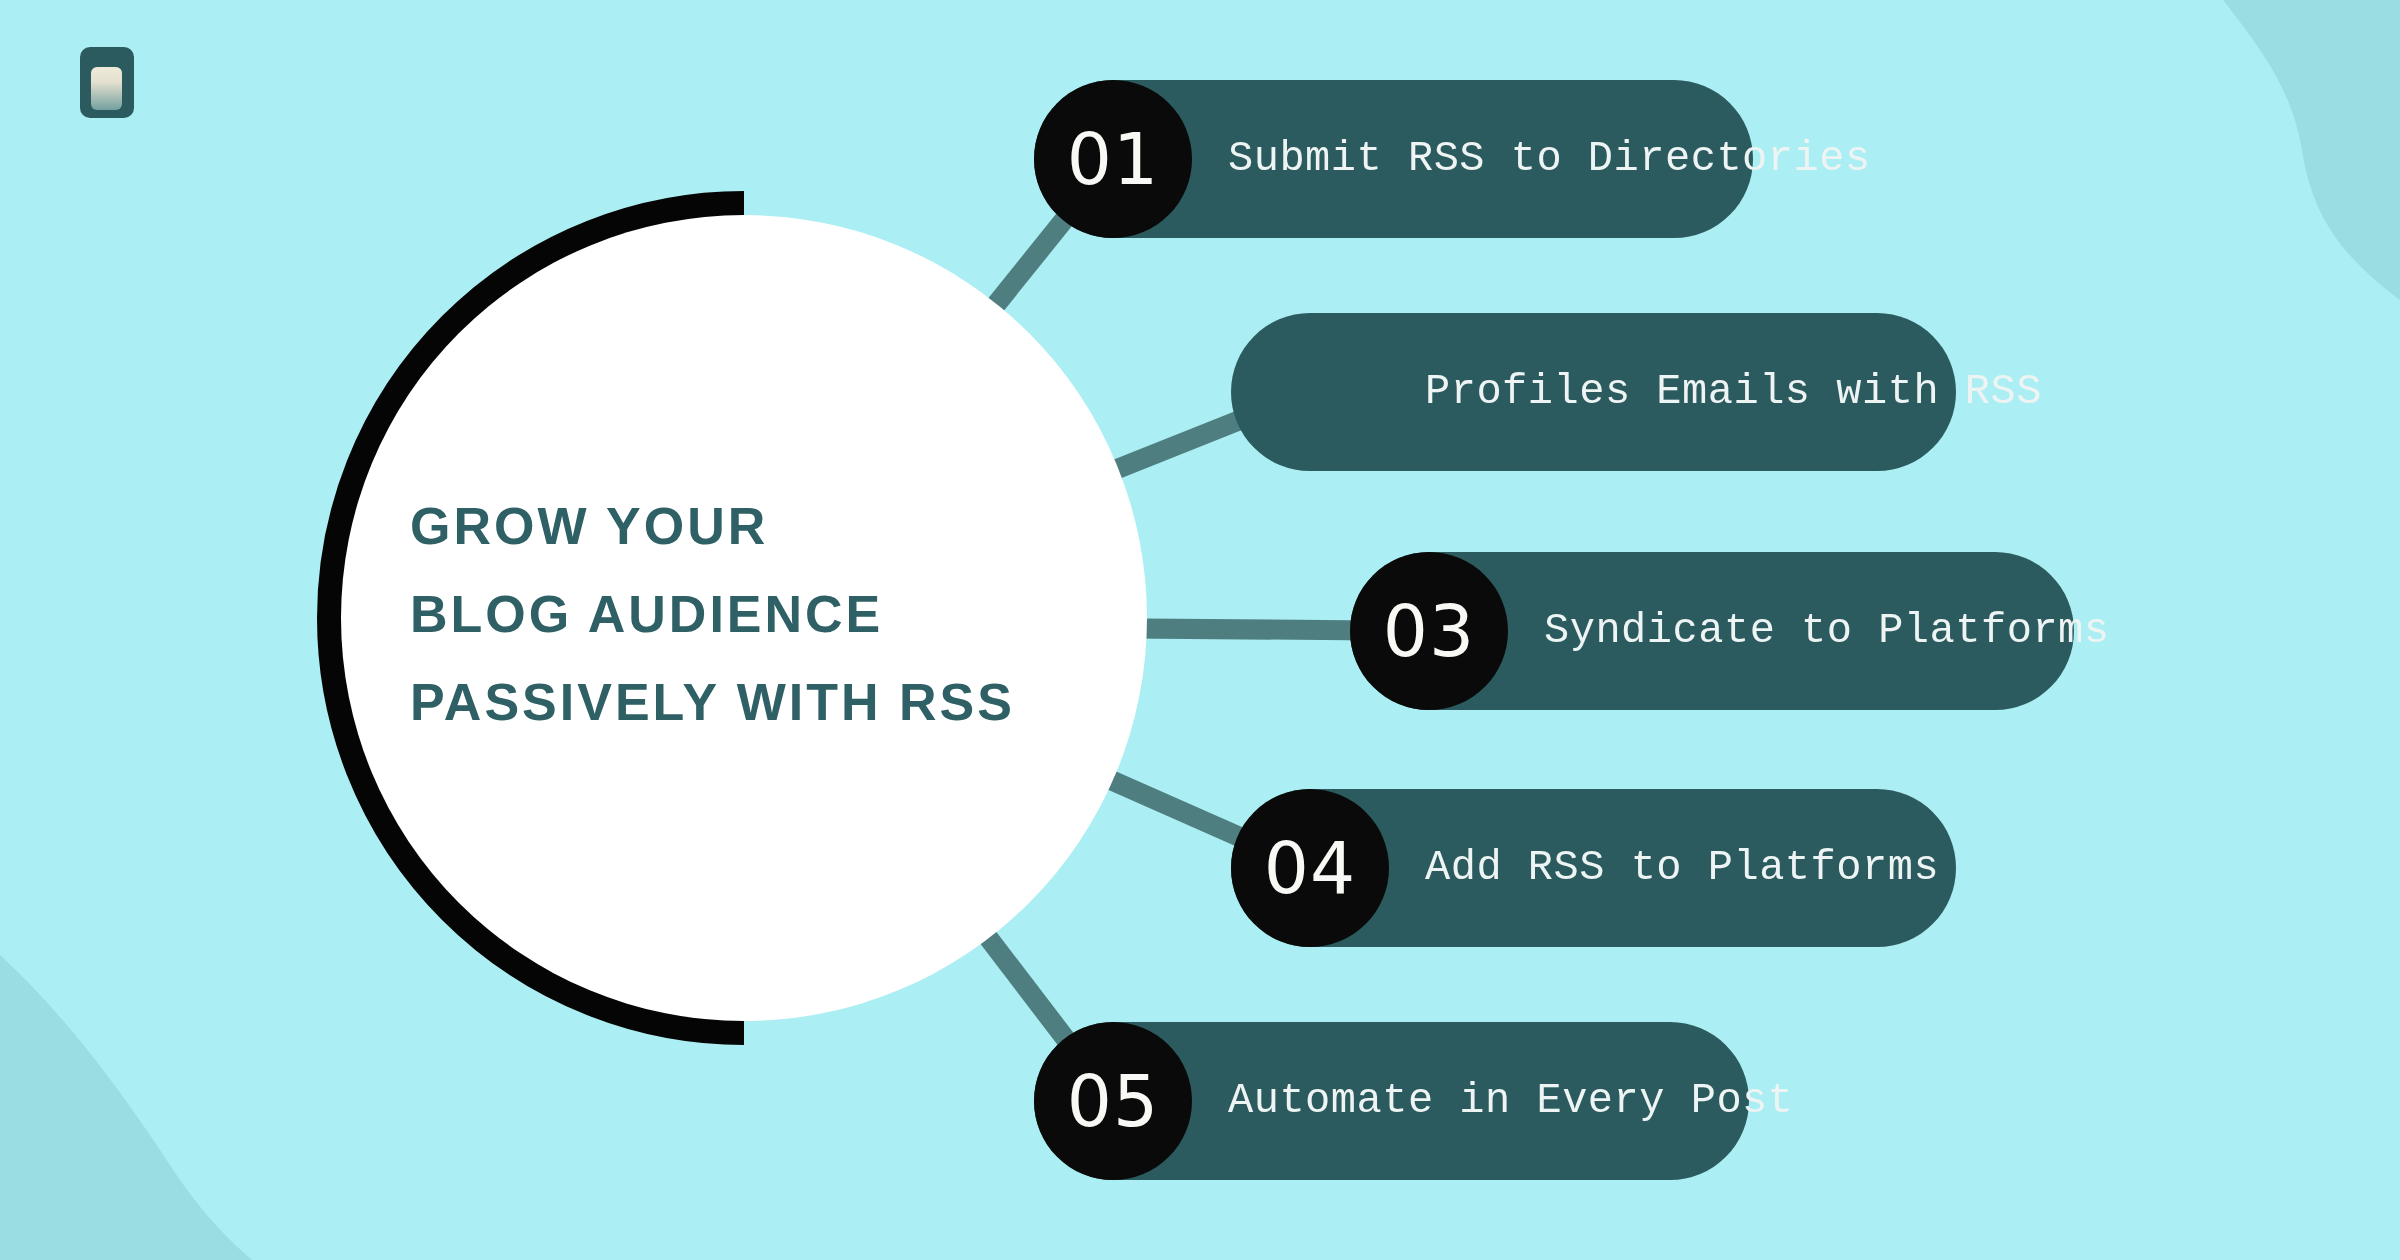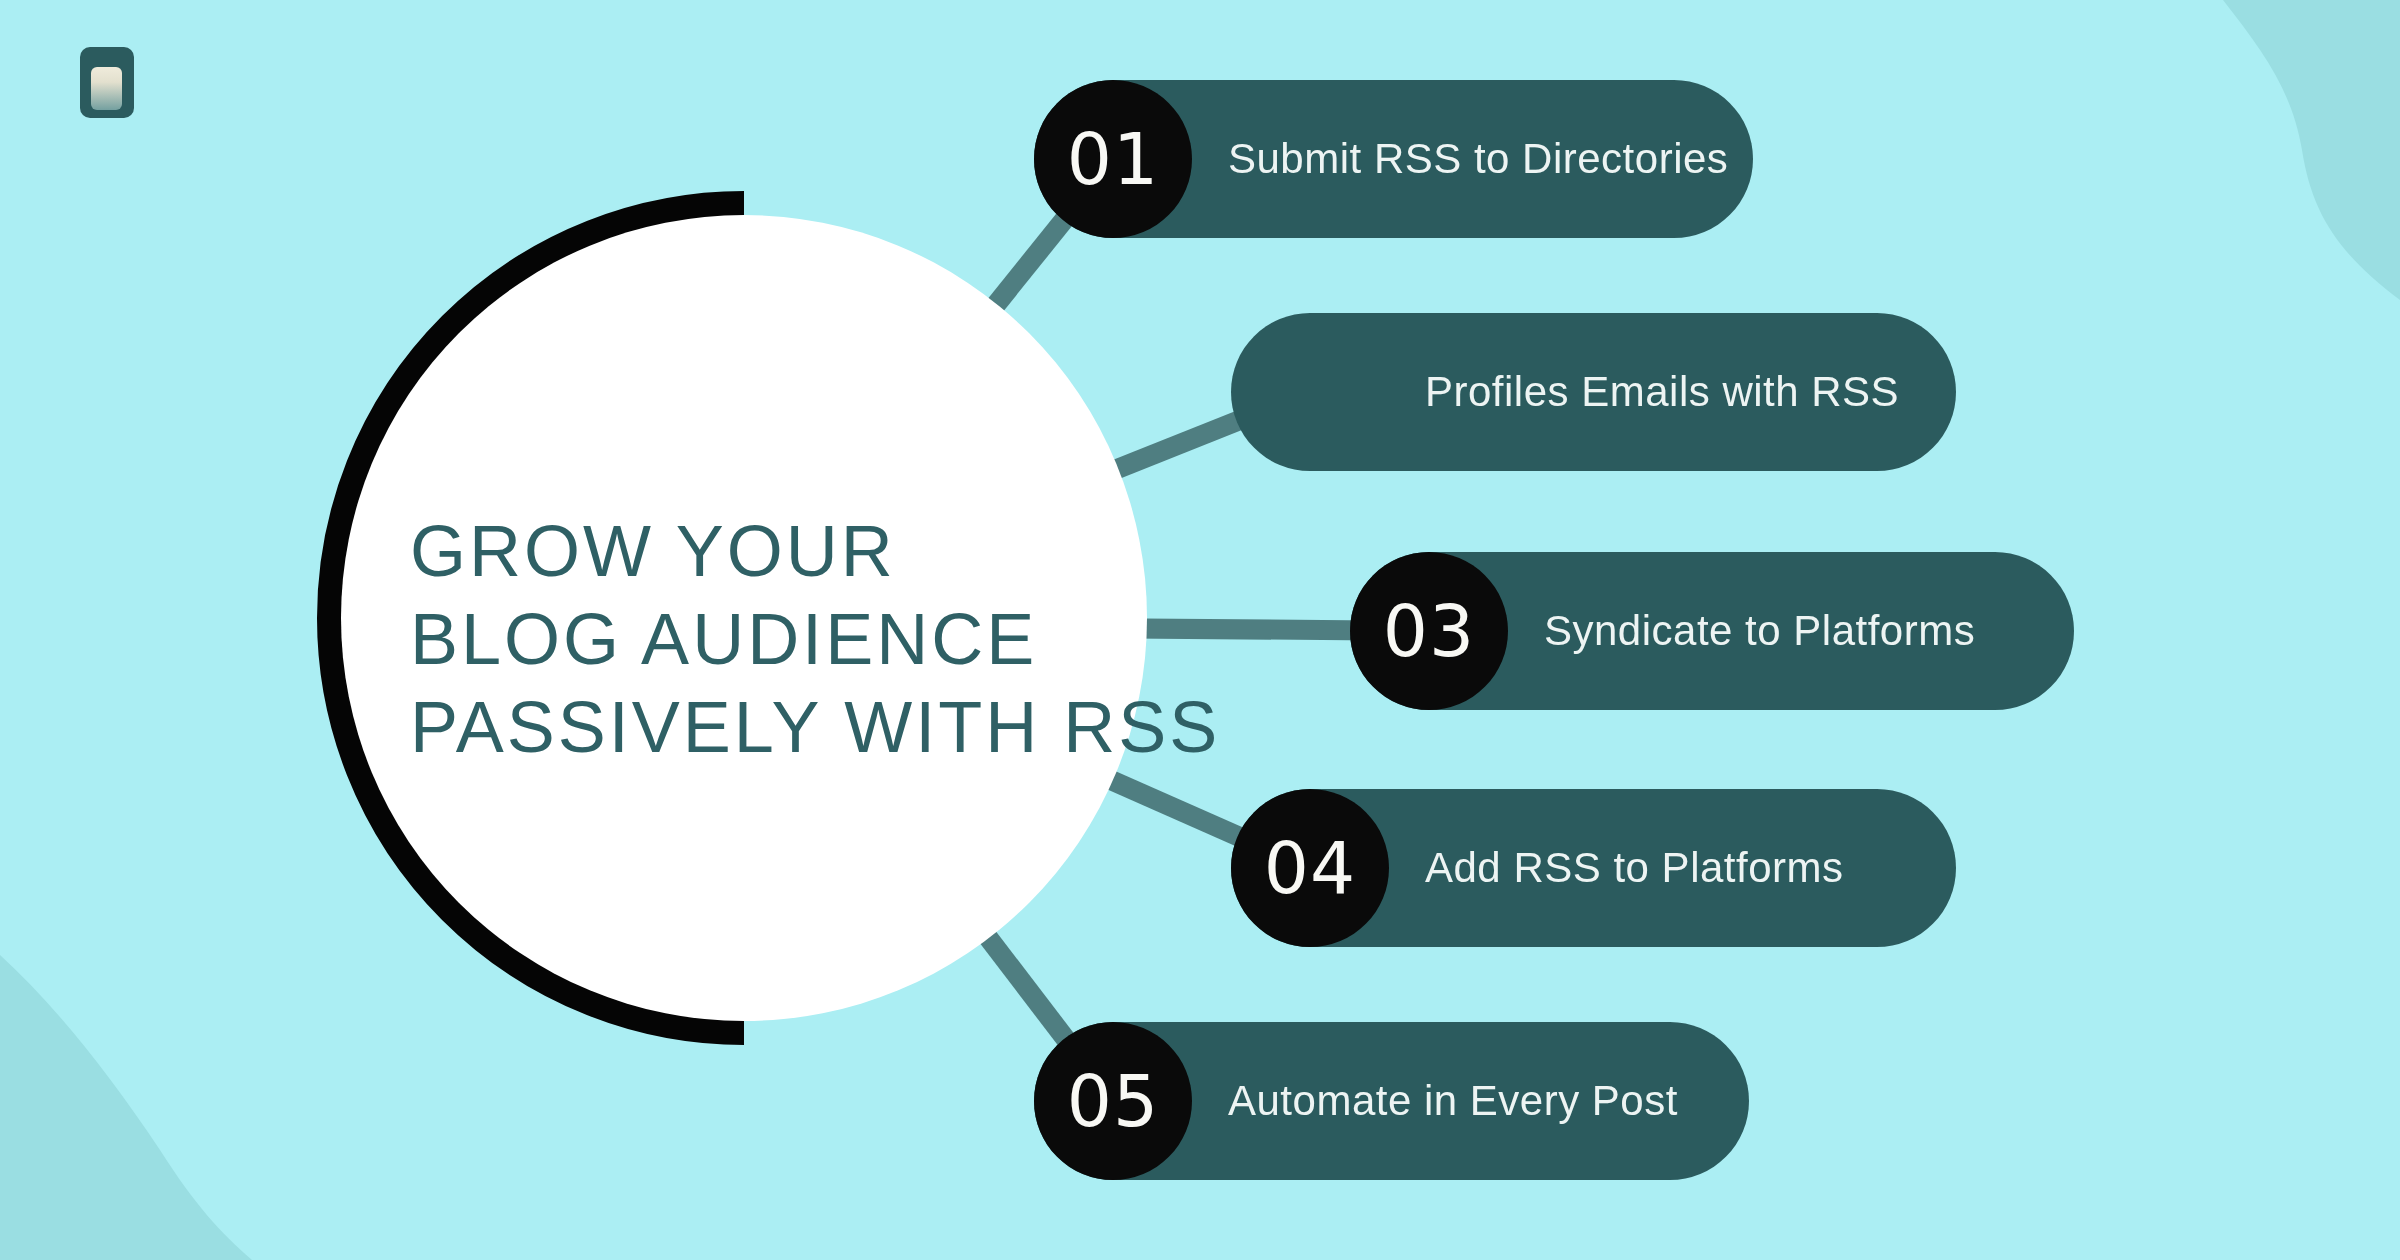--- a/index.html
+++ b/index.html
@@ -31,24 +31,24 @@
     top: 215px;
     width: 806px;
     height: 806px;
     border-radius: 50%;
     background: var(--circle, #FFFFFF);
     z-index: 2;
   }
   .title {
     position: absolute;
     left: 69px;
-    top: 292px;
+    top: 267px;
     color: var(--title, #2F6065);
-    font-size: 72px;
-    font-weight: 400;
+    font-size: 52px;
+    font-weight: 700;
     letter-spacing: 3px;
     line-height: 88px;
     white-space: nowrap;
   }
   
   .logo {
     position: absolute;
     left: 80px;
     top: 47px;
     width: 54px;
@@ -70,20 +70,21 @@
   .step {
     position: absolute;
     height: 158px;
     z-index: 3;
   }
   .pill {
     position: absolute;
     inset: 0;
     border-radius: 79px;
     background: var(--pill, #2B5B5E);
+    font-family: Liberation Mono, monospace;
   }
   .pill-label {
     position: absolute;
     left: 194px;
     top: 0;
     height: 100%;
     display: flex;
     align-items: center;
     color: var(--pill-text, #EDF4F3);
     font-size: 42px;

